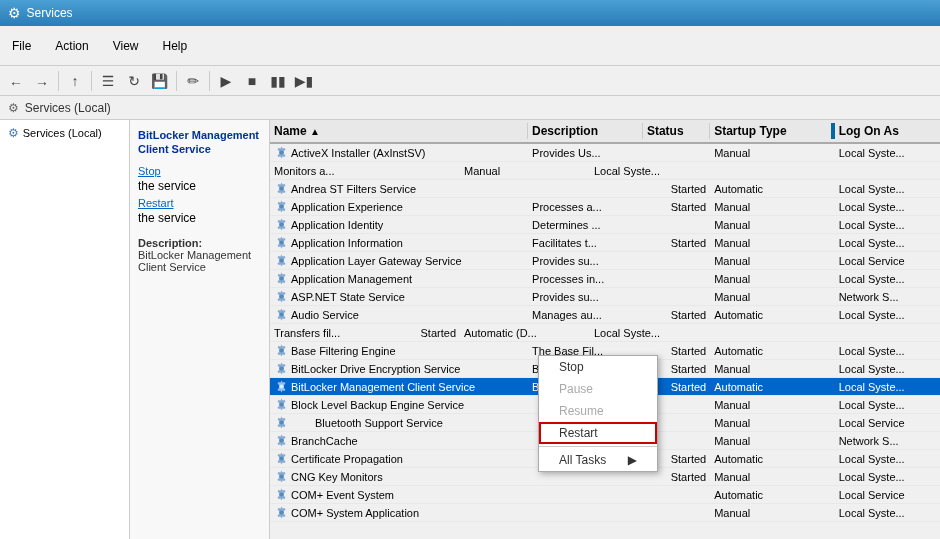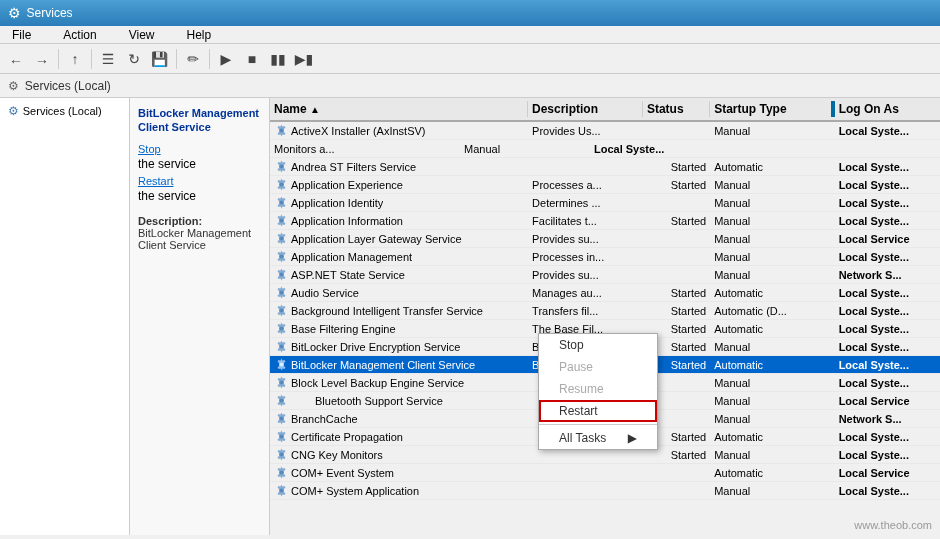--- a/index.html
+++ b/index.html
@@ -15,24 +15,24 @@
       gap: 6px;
       height: 26px;
     }
     .title-bar-icon { font-size: 14px; }
     .title-bar-text { font-size: 12px; font-weight: normal; }
     
     
     .menu-bar {
       background: #f0f0f0;
       display: flex;
-      gap: 16px;
+      gap: 8px;
       padding: 2px 4px;
       border-bottom: 1px solid #ccc;
-      height: 18px;
+      height: 40px;
       align-items: center;
     }
     .menu-item {
       padding: 2px 8px;
       cursor: pointer;
       font-size: 12px;
     }
     
     
     .toolbar {
@@ -138,21 +138,21 @@
       cursor: pointer;
       align-items: center;
       min-height: 18px;
     }
     .table-row.selected { background: #0066cc; color: white; }
     .row-cell { padding: 1px 4px; overflow: hidden; white-space: nowrap; text-overflow: ellipsis; }
     .row-name { width: 270px; display: flex; align-items: center; gap: 3px; }
     .row-desc { width: 120px; }
     .row-status { width: 70px; text-align: right; }
     .row-startup { width: 130px; }
-    .row-logon { width: 110px; font-weight: bold; }
+    .row-logon { width: 110px; }
     
     .service-icon {
       width: 14px; height: 14px; min-width: 14px;
       display: inline-flex; align-items: center; justify-content: center;
       font-size: 10px;
     }
     
     
     .context-menu {
       position: absolute;
@@ -414,29 +414,20 @@
   </svg>
                 </span>
                 <span style="overflow: hidden; text-overflow: ellipsis; white-space: nowrap;">Audio Service</span>
               </div>
               <div class="row-cell row-desc">Manages au...</div>
               <div class="row-cell row-status">Started</div>
               <div class="row-cell row-startup">Automatic</div>
               <div class="row-cell row-logon">Local Syste...</div>
             </div>
             <div class="table-row">
-              <div class="row-cell row-name">
-                <span class="service-icon">
-                  <svg width="13" height="13" viewBox="0 0 13 13" xmlns="http://www.w3.org/2000/svg">
-    <circle cx="6.5" cy="6.5" r="2" fill="#4a7fb5"></circle>
-    <path d="M6.5 0.5 L7.5 2.5 L9.5 2 L10.5 3.5 L9 5 L9 8 L10.5 9.5 L9.5 11 L7.5 10.5 L6.5 12.5 L5.5 10.5 L3.5 11 L2.5 9.5 L4 8 L4 5 L2.5 3.5 L3.5 2 L5.5 2.5 Z" fill="#5a8fc5" opacity="0.7"></path>
-  </svg>
-                </span>
-                <span style="overflow: hidden; text-overflow: ellipsis; white-space: nowrap;">Background Intelligent Transfer Service</span>
-              </div>
               <div class="row-cell row-desc">Transfers fil...</div>
               <div class="row-cell row-status">Started</div>
               <div class="row-cell row-startup">Automatic (D...</div>
               <div class="row-cell row-logon">Local Syste...</div>
             </div>
             <div class="table-row">
               <div class="row-cell row-name">
                 <span class="service-icon">
                   <svg width="13" height="13" viewBox="0 0 13 13" xmlns="http://www.w3.org/2000/svg">
     <circle cx="6.5" cy="6.5" r="2" fill="#4a7fb5"></circle>

